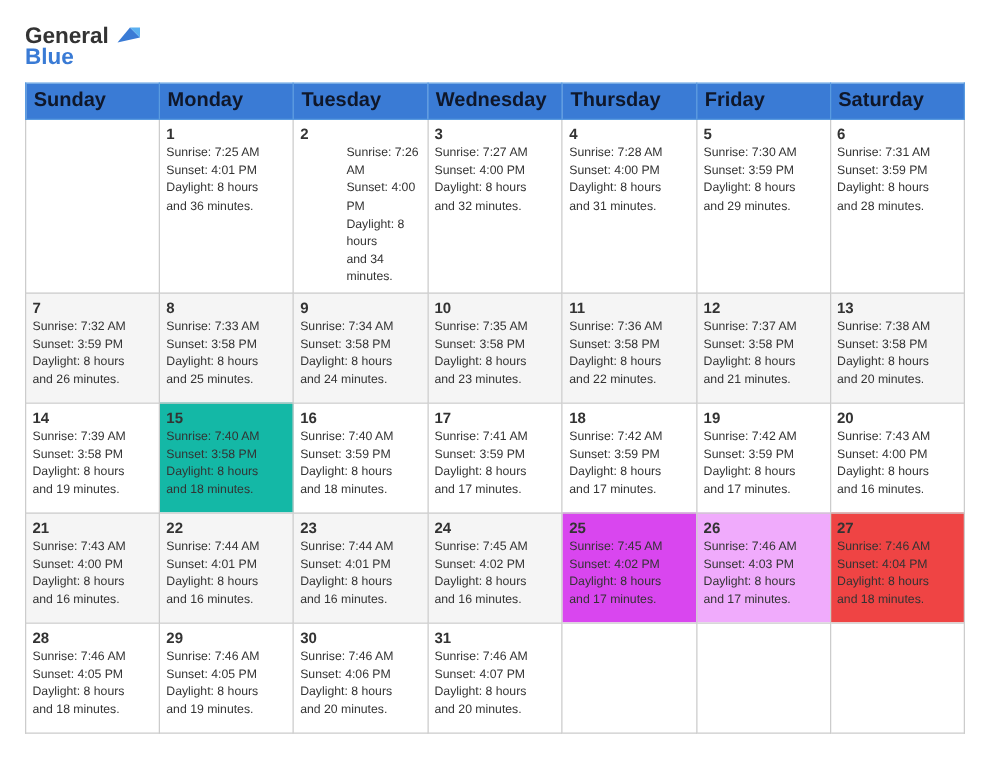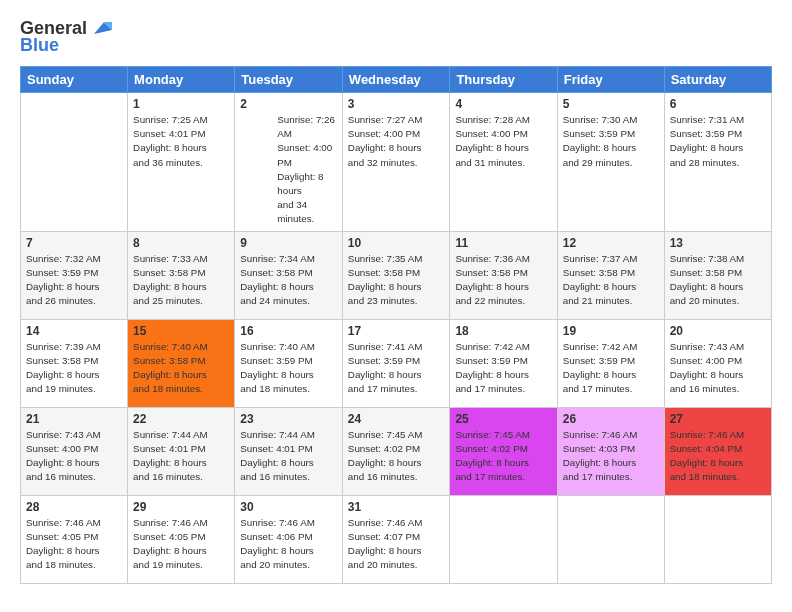--- a/index.html
+++ b/index.html
@@ -46,25 +46,25 @@
       color: #555;
       font-weight: normal;
     }
     .calendar {
       width: 100%;
       border-collapse: collapse;
       font-size: 10.5px;
     }
     .calendar th {
       background-color: #3a7bd5;
-      color: #ffffff;
+      color: #0f172a;
       text-align: left;
       padding: 5px 6px;
       font-weight: bold;
-      font-size: 13px;
+      font-size: 16px;
       border: 1px solid #5a9be0;
     }
     .calendar td {
       border: 1px solid #ccc;
       vertical-align: top;
       padding: 4px 5px;
       width: 108px;
       height: 88px;
       background: #fff;
     }
@@ -218,21 +218,21 @@
           </td>
         </tr>
         <tr>
           <td style="background: rgb(255, 255, 255);">
             <span class="day-number">14</span>
             <div class="day-info" style="white-space: pre-line;">Sunrise: 7:39 AM
 Sunset: 3:58 PM
 Daylight: 8 hours
 and 19 minutes.</div>
           </td>
-          <td style="background: #f97316;">
+          <td style="background: #14b8a6;">
             <span class="day-number">15</span>
             <div class="day-info" style="white-space: pre-line;">Sunrise: 7:40 AM
 Sunset: 3:58 PM
 Daylight: 8 hours
 and 18 minutes.</div>
           </td>
           <td style="background: rgb(255, 255, 255);">
             <span class="day-number">16</span>
             <div class="day-info" style="white-space: pre-line;">Sunrise: 7:40 AM
 Sunset: 3:59 PM

